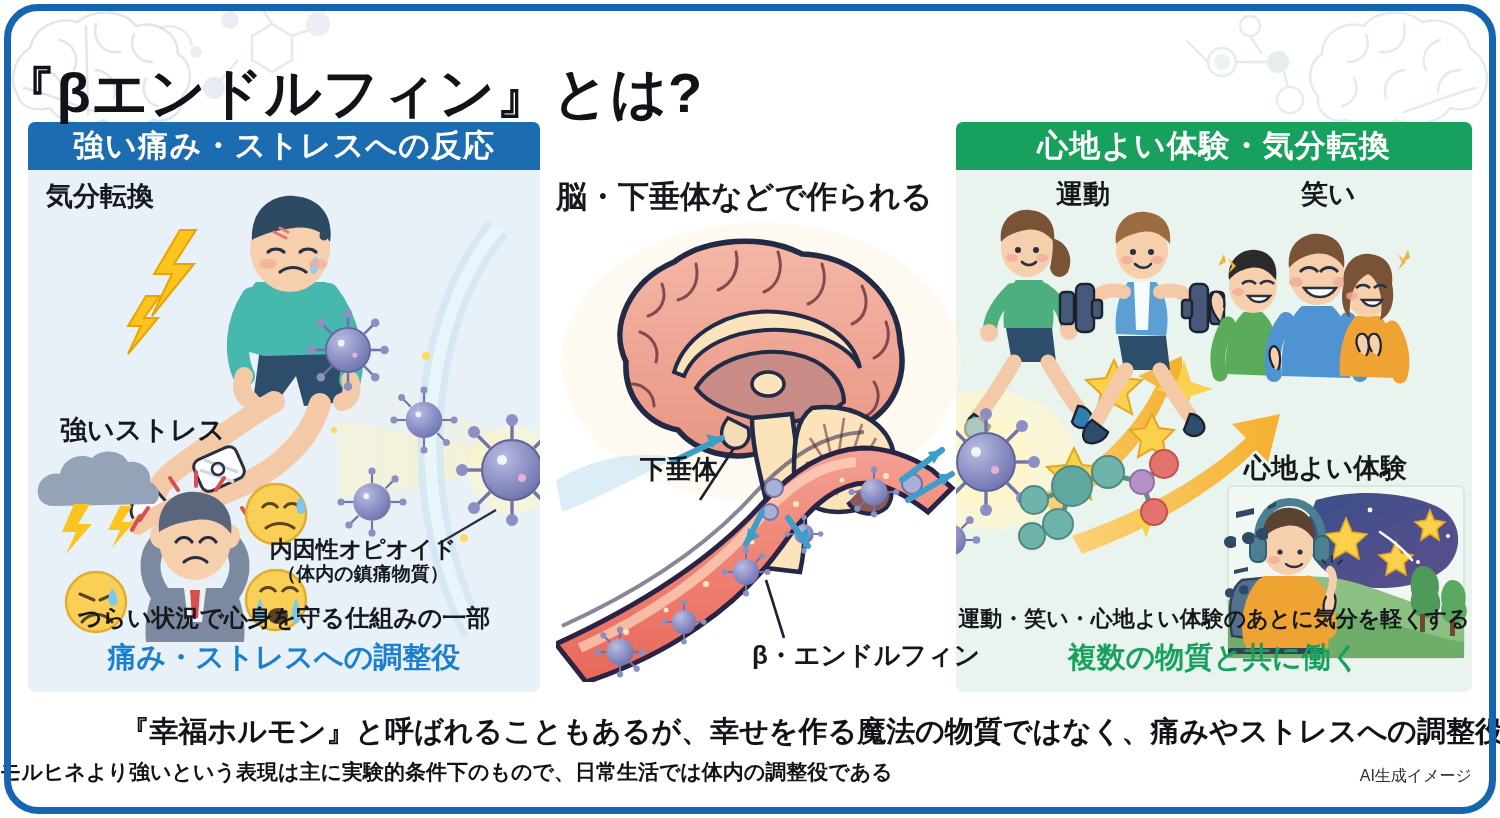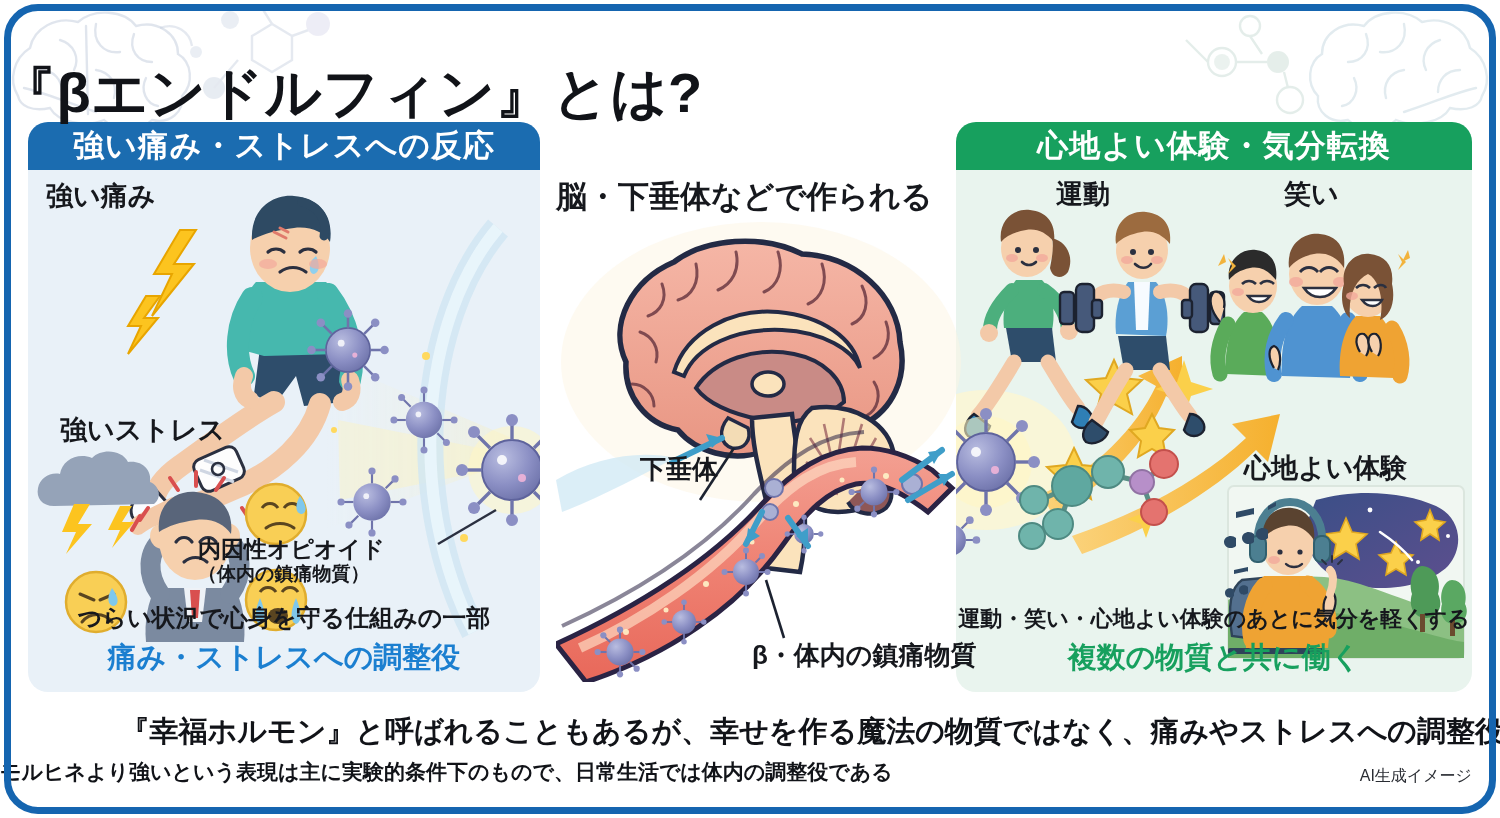--- a/index.html
+++ b/index.html
@@ -19,52 +19,52 @@
   .deco{position:absolute;left:0;top:0;width:1500px;height:818px;z-index:1;}
 
   
   .title{
     position:absolute;left:0;top:16px;width:1276px;text-align:left;
     font-size:56px;font-weight:bold;color:#111318;letter-spacing:.5px;
     z-index:10;white-space:nowrap;margin-top:40px;
   }
 
   
-  .panel{position:absolute;border-radius:20px;overflow:hidden;z-index:5;}
+  .panel{position:absolute;border-radius:7px;overflow:hidden;z-index:5;}
   .panel-head{
     height:48px;line-height:48px;text-align:center;color:#fff;
     font-size:31px;font-weight:bold;letter-spacing:1px;
   }
   .panel-body{position:relative;width:100%;height:calc(100% - 48px);}
 
   #left-panel{left:28px;top:122px;width:512px;height:570px;background:#e9f1f8;}
   #left-panel .panel-head{background:#1b6cb0;}
   #right-panel{left:956px;top:122px;width:516px;height:570px;background:#e9f4ee;}
   #right-panel .panel-head{background:#17a05e;}
 
   .lbl{position:absolute;font-weight:bold;color:#16181d;z-index:14;white-space:nowrap;}
 
   
   #lbl-strong-pain{left:18px;top:8px;font-size:27px;}
   #lbl-strong-stress{left:32px;top:242px;font-size:27px;}
-  #lbl-endogenous{left:170px;top:366px;font-size:23px;line-height:1.16;white-space:normal;width:330px;}
+  #lbl-endogenous{left:170px;top:366px;font-size:23px;line-height:1.16;white-space:normal;width:330px;text-align:center;}
   #lbl-endogenous .sub{font-size:19px;display:block;}
 
   .panel-footer{
     position:absolute;left:0;bottom:14px;width:100%;text-align:center;z-index:14;
   }
   .panel-footer .f1{font-size:24px;font-weight:bold;color:#16181d;}
   .panel-footer .f2{font-size:29px;font-weight:bold;margin-top:4px;}
   #left-panel .panel-footer .f2{color:#1b7fd0;}
   #right-panel .panel-footer .f1{font-size:22px;}
   #right-panel .panel-footer .f2{color:#17a05e;}
 
   
   #lbl-exercise{left:100px;top:6px;font-size:27px;}
-  #lbl-laugh{left:328px;top:6px;font-size:27px;}
+  #lbl-laugh{left:345px;top:6px;font-size:27px;}
   #lbl-pleasant{left:288px;top:280px;font-size:27px;}
   #lbl-endocannabinoid{left:8px;top:390px;font-size:22px;line-height:1.15;white-space:normal;width:250px;}
 
   
   #center-title{
     position:absolute;left:556px;top:176px;width:400px;
     font-size:31px;font-weight:bold;color:#16181d;z-index:12;white-space:nowrap;
   }
   #lbl-pituitary{position:absolute;left:640px;top:452px;font-size:26px;font-weight:bold;color:#16181d;z-index:14;}
   #lbl-beta-endorphin{position:absolute;left:752px;top:638px;font-size:26px;font-weight:bold;color:#16181d;z-index:14;}
@@ -375,21 +375,21 @@
           </g>
 
           <circle cx="398" cy="186" r="4" fill="#ffd95e"></circle>
           <circle cx="436" cy="368" r="4" fill="#ffd95e"></circle>
           <circle cx="306" cy="260" r="3" fill="#ffd95e"></circle>
         </g>
 
         <path d="M468 340 L410 374" stroke="#2b3040" stroke-width="2.4"></path>
       </svg>
 
-      <div class="lbl" id="lbl-strong-pain">強い痛み</div>
+      <div class="lbl" id="lbl-strong-pain">気分転換</div>
       <div class="lbl" id="lbl-strong-stress">強いストレス</div>
       <div class="lbl" id="lbl-endogenous">
         <span>内因性オピオイド</span>
         <span class="sub">（体内の鎮痛物質）</span>
       </div>
 
       <div class="panel-footer">
         <div class="f1">つらい状況で心身を守る仕組みの一部</div>
         <div class="f2">痛み・ストレスへの調整役</div>
       </div>
@@ -571,21 +571,21 @@
           <path d="M352 288 L396 262"></path>
       </g>
       <path d="M386 238 L372 240 L378 252 Z" fill="#3f9ec9"></path>
       <path d="M396 262 L382 262 L388 274 Z" fill="#3f9ec9"></path>
     </g>
 
     <path d="M210 368 L228 426" stroke="#1c2230" stroke-width="2.6"></path>
   </svg>
 
   <div id="lbl-pituitary">下垂体</div>
-  <div id="lbl-beta-endorphin">β・体内の鎮痛物質</div>
+  <div id="lbl-beta-endorphin">β・エンドルフィン</div>
 
   <div class="panel" id="right-panel">
     <div class="panel-head">心地よい体験・気分転換</div>
     <div class="panel-body">
 
       <svg viewBox="0 0 516 522" width="516" height="522">
 
         <ellipse cx="30" cy="290" rx="90" ry="70" fill="#fff6cf" opacity=".7"></ellipse>
 
         <g>

